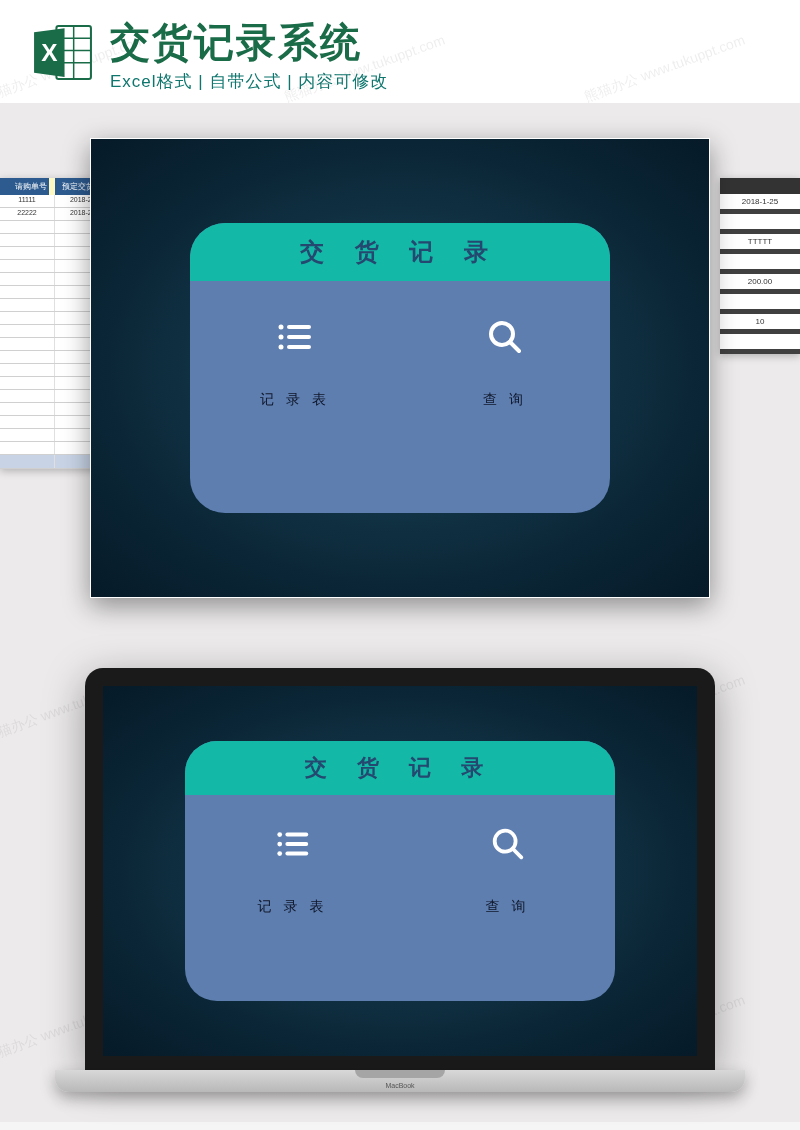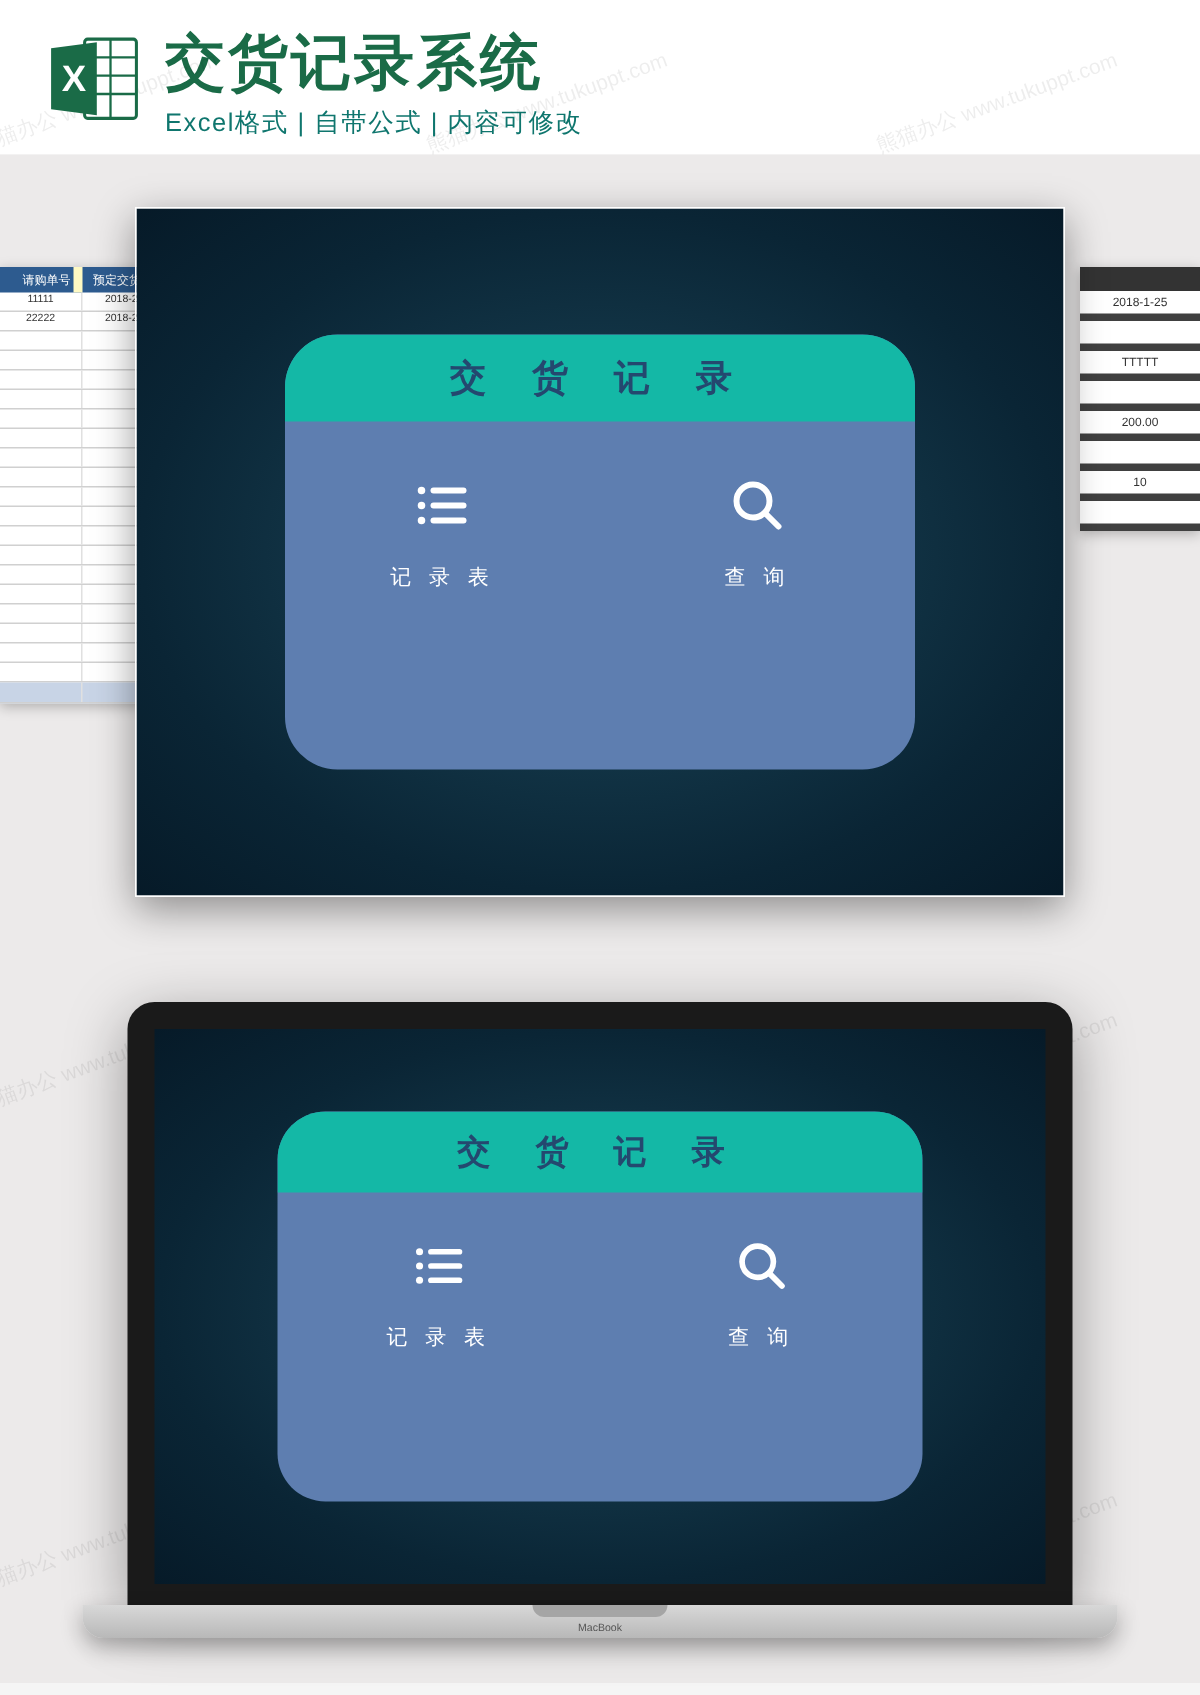--- a/index.html
+++ b/index.html
@@ -191,23 +191,24 @@
     gap: 18px;
   }
   .menu-icon {
     width: 42px;
     height: 42px;
     display: flex;
     align-items: center;
     justify-content: center;
   }
   .menu-label {
-    color: #ffffff;
+    color: #0f172a;
     font-size: 14px;
     letter-spacing: 4px;
+    margin-top: 15px;
   }
 
   
   .laptop-area {
     padding: 50px 30px 30px 30px;
     background: #eceaea;
   }
   .laptop {
     width: 630px;
     margin: 0 auto;

